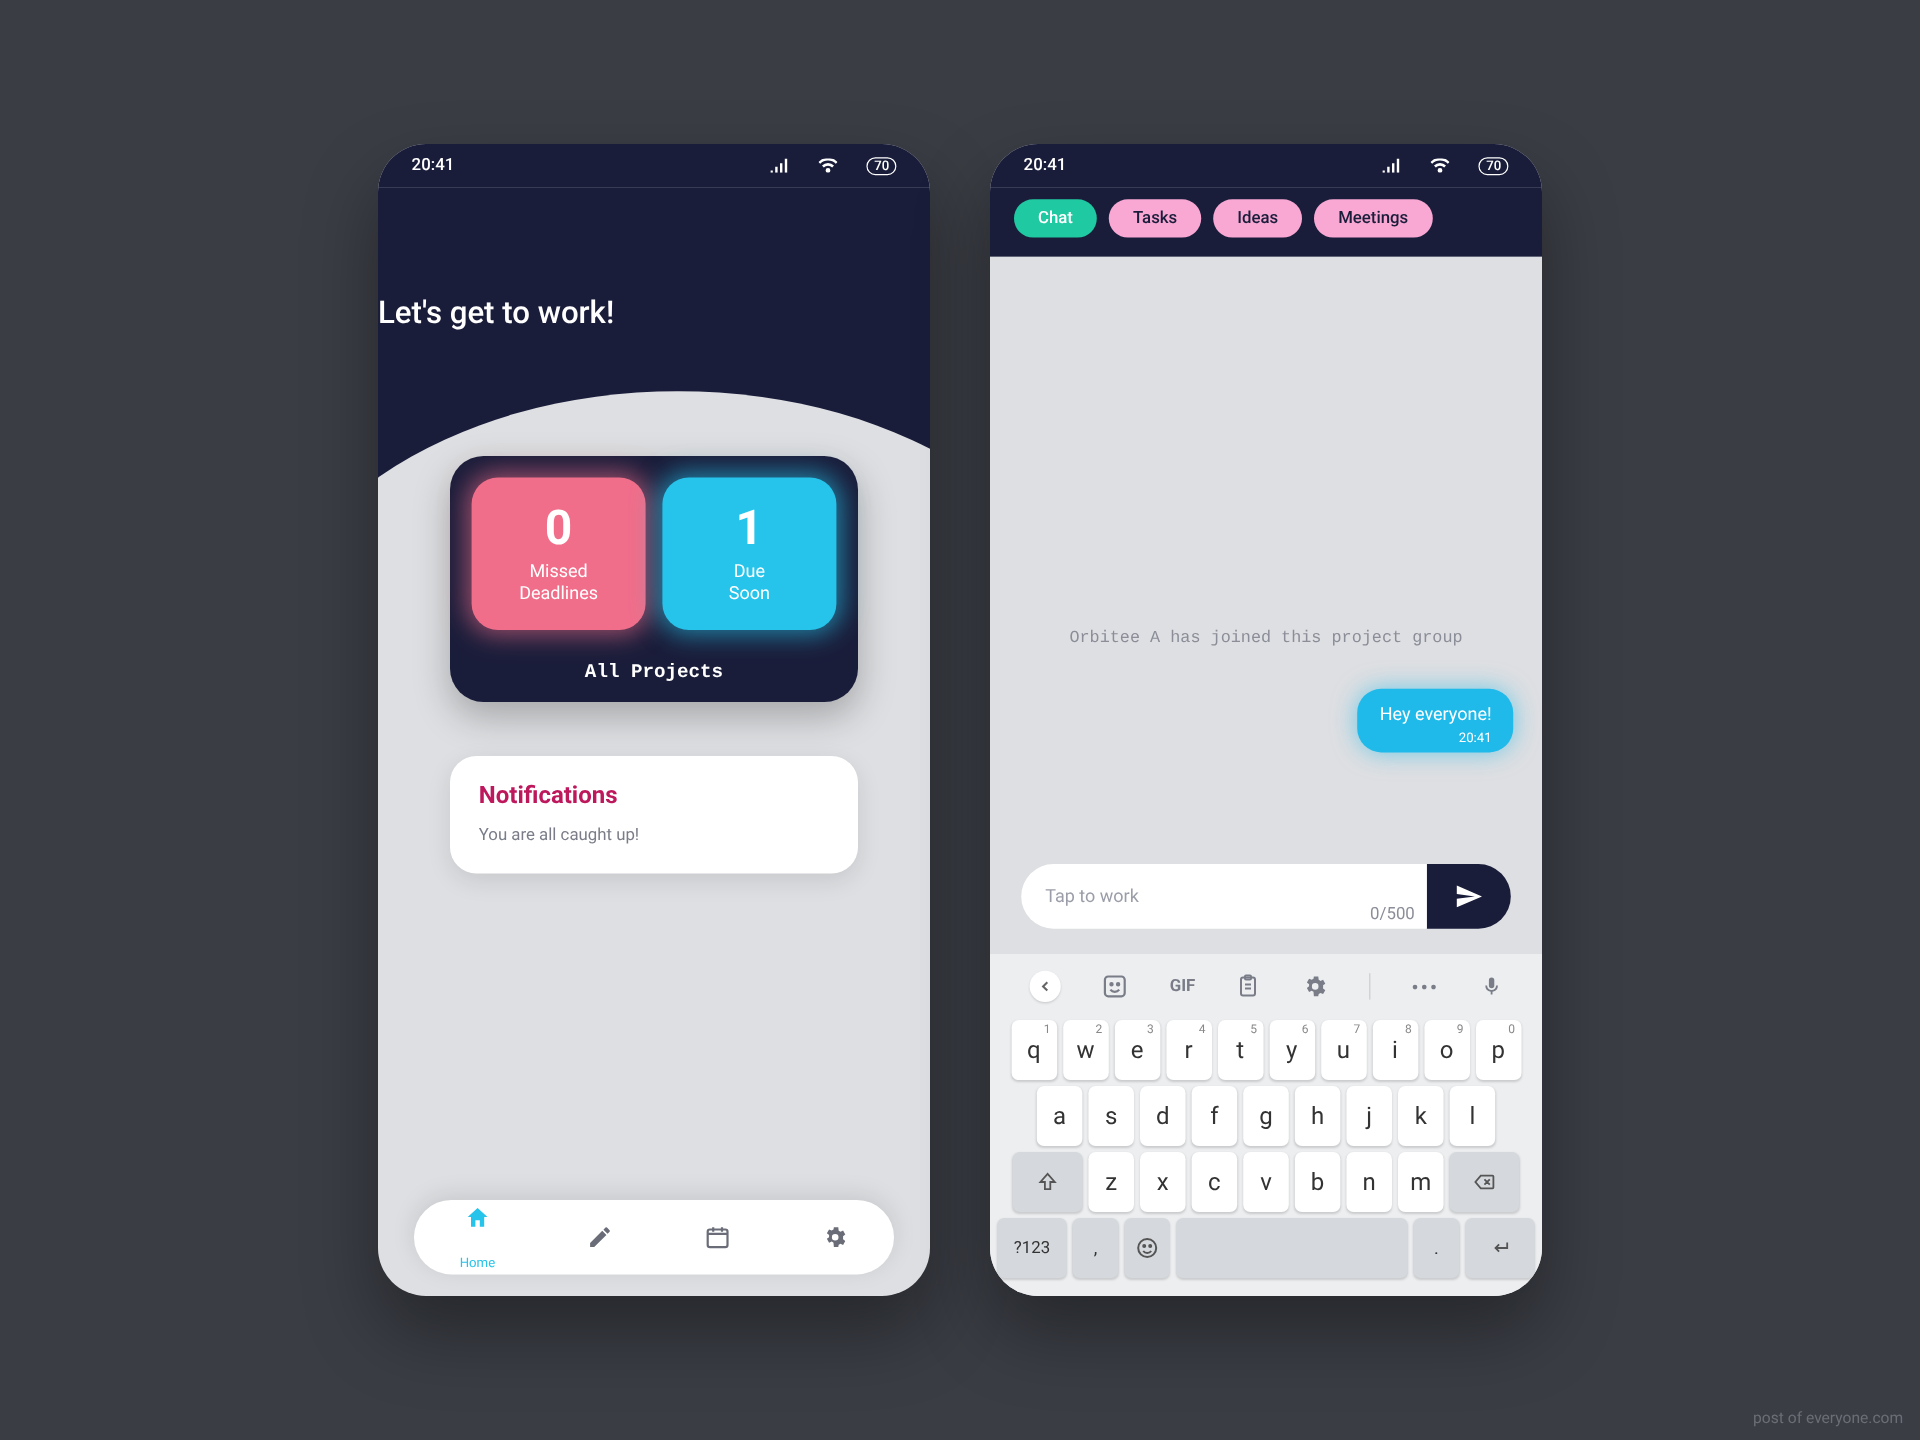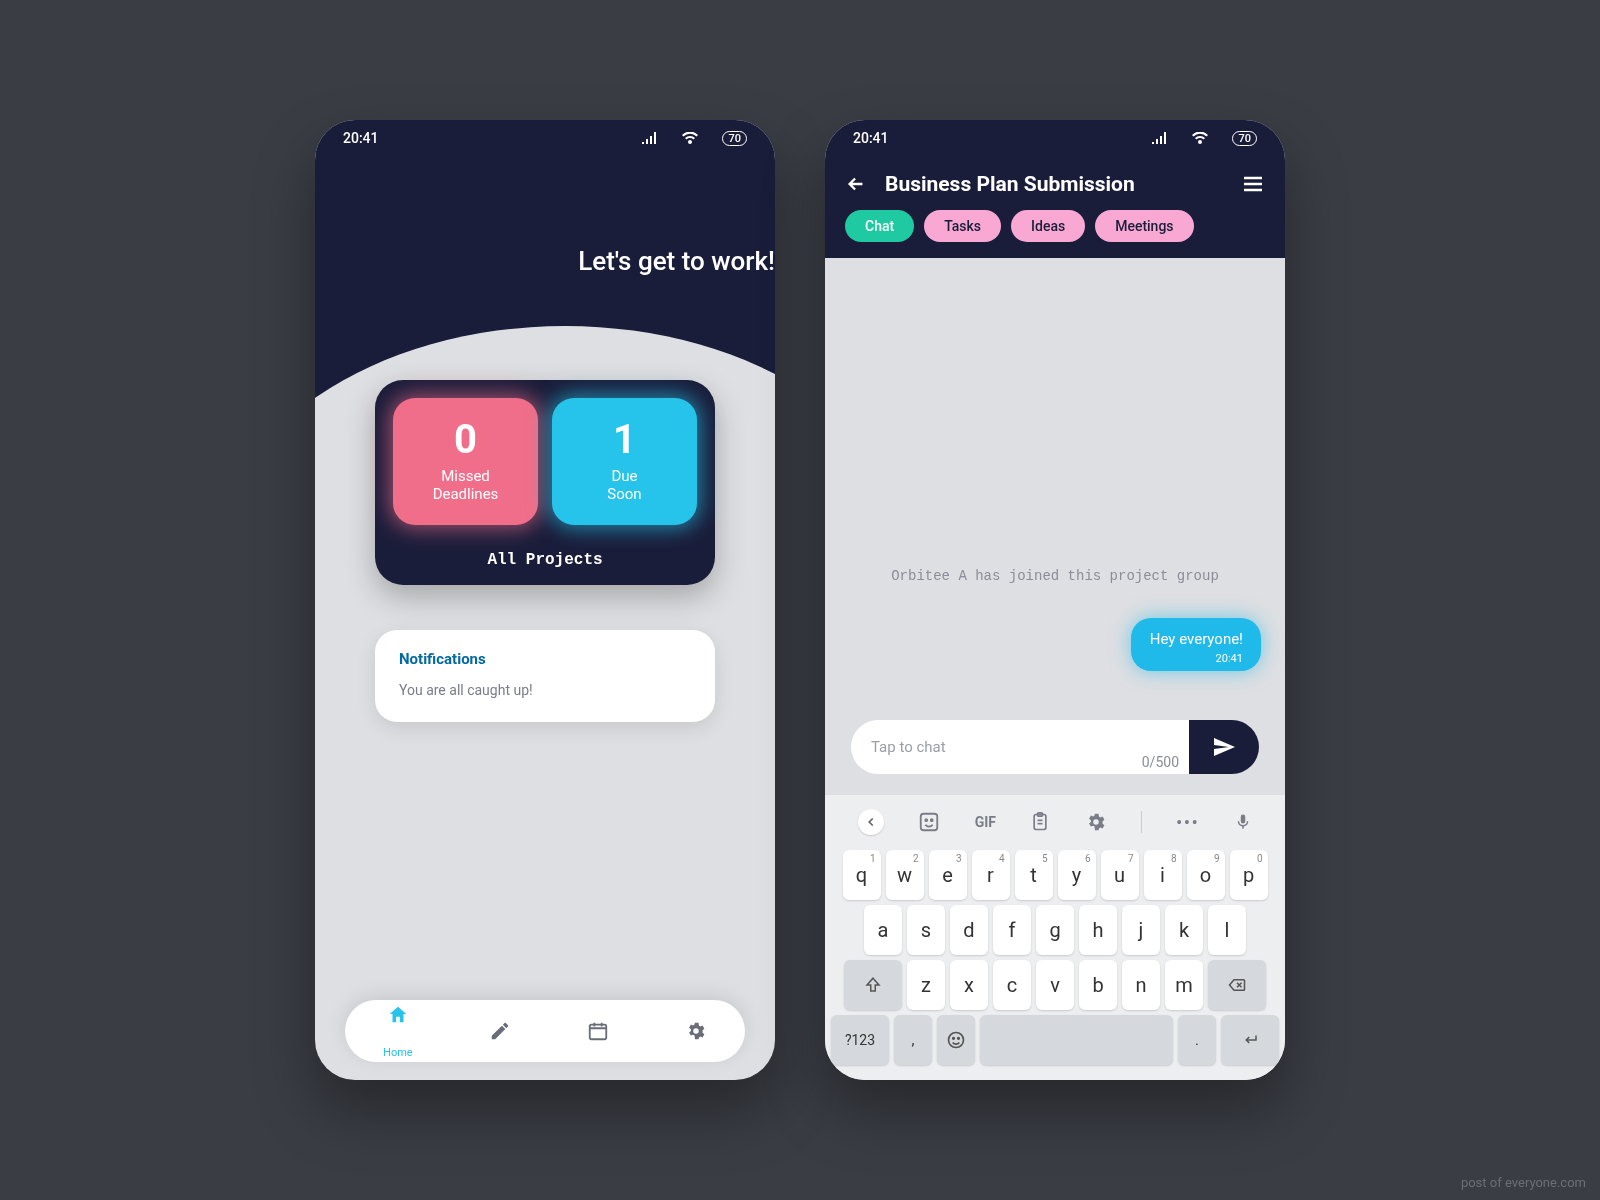--- a/index.html
+++ b/index.html
@@ -49,21 +49,21 @@
   position: absolute;
   bottom: -210px;
   left: -100px;
   width: 700px;
   height: 400px;
   background: #dedfe2;
   border-radius: 50% 50% 0 0 / 60% 60% 0 0;
 }
 .greeting {
   color: #fff;
-  text-align: right;
+  text-align: left;
   padding-top: 90px;
   font-size: 26px;
   font-weight: 500;
   position: relative;
   z-index: 1;
 }
 .stats-card {
   position: absolute;
   top: 260px;
   left: 50%;
@@ -92,21 +92,21 @@
   position: absolute;
   top: 510px;
   left: 50%;
   transform: translateX(-50%);
   width: 340px;
   background: #fff;
   border-radius: 22px;
   padding: 20px 24px 24px 24px;
   box-shadow: 0 6px 20px rgba(0,0,0,0.1);
 }
-.notif-title { color: #0369a1; font-size: 15px; font-weight: 700; }
+.notif-title { color: #be185d; font-size: 20px; font-weight: 700; }
 .notif-body { color: #7a7d88; font-size: 14px; margin-top: 14px; }
 .bottom-nav {
   position: absolute;
   bottom: 18px;
   left: 50%;
   transform: translateX(-50%);
   width: 400px;
   height: 62px;
   background: #fff;
   border-radius: 32px;
@@ -317,48 +317,37 @@
       <svg width="16" height="12" viewBox="0 0 16 12">
           <path d="M0 10h2v2H0zM4 7h2v5H4zM8 4h2v8H8zM12 0h2v12h-2z"></path>
         </svg>
       <svg width="16" height="12" viewBox="0 0 16 12">
           <path d="M8 12a2 2 0 100-4 2 2 0 000 4zM3 6a7 7 0 0110 0l-1.5 1.5a5 5 0 00-7 0zM0 3a11 11 0 0116 0l-1.5 1.5a9 9 0 00-13 0z"></path>
         </svg>
       <span class="battery">70</span>
     </div>
   </div>
   <div class="p2-header">
-    <div class="p2-titlebar">
-      <svg width="22" height="22" viewBox="0 0 24 24" fill="none" stroke="#fff" stroke-width="2.5">
-          <path d="M19 12H5M11 18l-6-6 6-6"></path>
-        </svg>
-      <div class="p2-title">Business Plan Submission</div>
-      <svg width="24" height="24" viewBox="0 0 24 24" fill="none" stroke="#fff" stroke-width="2.5">
-          <line x1="3" y1="6" x2="21" y2="6"></line>
-          <line x1="3" y1="12" x2="21" y2="12"></line>
-          <line x1="3" y1="18" x2="21" y2="18"></line>
-        </svg>
-    </div>
     <div class="tabs">
       <div class="tab active">Chat</div>
       <div class="tab">Tasks</div>
       <div class="tab">Ideas</div>
       <div class="tab">Meetings</div>
     </div>
   </div>
   <div class="chat-body">
     <div class="sys-msg">Orbitee A has joined this project group</div>
     <div class="bubble">
       <div class="bubble-text">Hey everyone!</div>
       <div class="bubble-time">20:41</div>
     </div>
   </div>
   <div class="input-row">
     <div class="chat-input">
-      <span>Tap to chat</span>
+      <span>Tap to work</span>
       <span class="char-count">0/500</span>
     </div>
     <div class="send-btn">
       <svg width="24" height="24" viewBox="0 0 24 24" fill="#fff">
           <path d="M2 21l21-9L2 3v7l15 2-15 2z"></path>
         </svg>
     </div>
   </div>
   <div class="keyboard">
     <div class="kb-toolbar">

